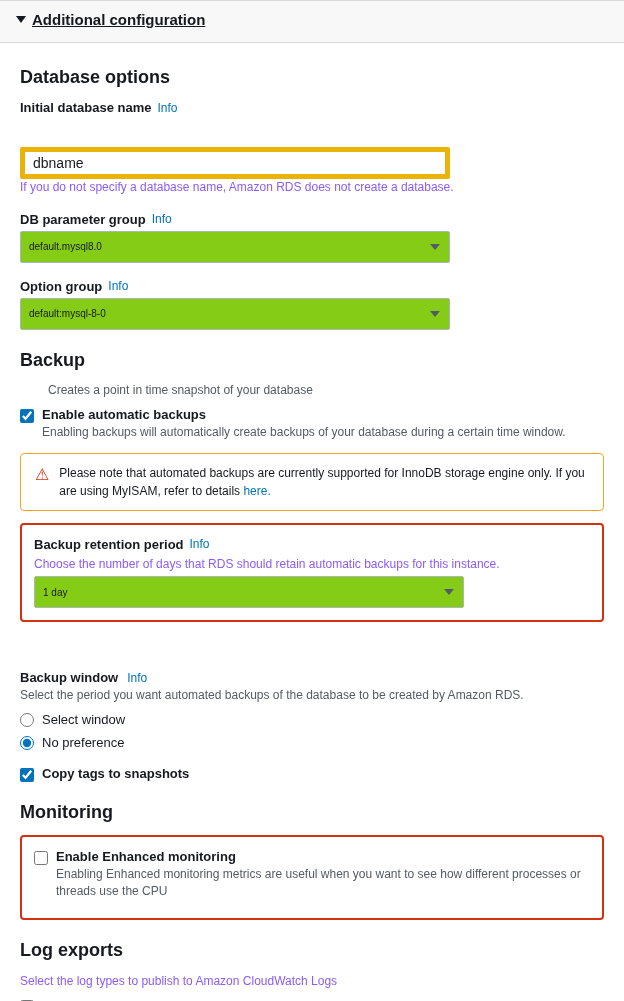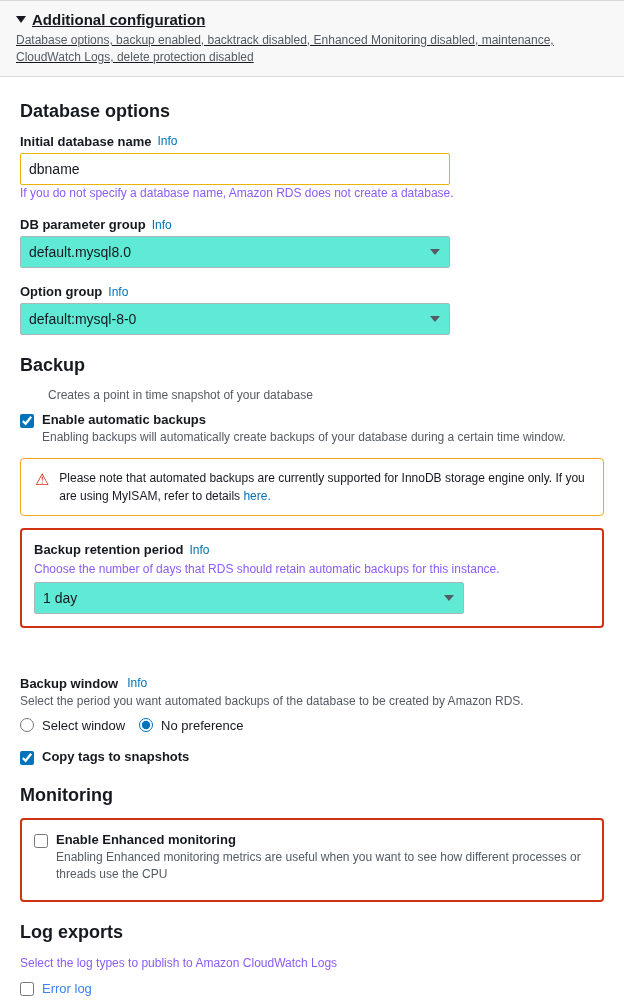--- a/index.html
+++ b/index.html
@@ -82,44 +82,45 @@
       color: #8b5cf6;
       margin-bottom: 4px;
       line-height: 1.4;
     }
 
     
     .text-input {
       width: 100%;
       max-width: 430px;
       height: 32px;
-      border: 1px solid #eab308;
+      border: 5px solid #eab308;
       border-radius: 2px;
       padding: 0 8px;
       font-size: 14px;
       color: #16191f;
       background: #fff;
       outline: none;
+      margin-top: 28px;
     }
 
     
     .select-wrapper {
       position: relative;
       width: 100%;
       max-width: 430px;
     }
     .select-field {
       width: 100%;
       height: 32px;
       border: 1px solid #aab7b8;
       border-radius: 2px;
       padding: 0 30px 0 8px;
-      font-size: 14px;
-      color: #16191f;
-      background: #5eead4;
+      font-size: 10px;
+      color: #16191f;
+      background: #84cc16;
       appearance: none;
       -webkit-appearance: none;
       cursor: pointer;
       outline: none;
     }
     .select-arrow {
       position: absolute;
       right: 10px;
       top: 50%;
       transform: translateY(-50%);
@@ -201,21 +202,22 @@
     .red-border-box {
       border: 2px solid #d13212;
       border-radius: 4px;
       padding: 12px;
       margin: 12px 0;
     }
 
     
     .radio-group {
       display: flex;
-      gap: 14px;
+      flex-direction: column;
+      gap: 8px;
       margin-top: 4px;
     }
     .radio-row {
       display: flex;
       align-items: center;
       gap: 8px;
     }
     .radio-input {
       width: 14px;
       height: 14px;
@@ -270,21 +272,20 @@
 </head>
 <body>
 
 <div class="page-container">
 
   <div class="additional-config-header">
     <div class="additional-config-title">
       <span class="triangle-icon"></span>
       <span>Additional configuration</span>
     </div>
-    <div class="additional-config-subtitle">Database options, backup enabled, backtrack disabled, Enhanced Monitoring disabled, maintenance, CloudWatch Logs, delete protection disabled</div>
   </div>
 
   <div class="main-content">
 
     <div class="section-heading">Database options</div>
 
     <div class="field-group">
       <div class="field-label">
         <span>Initial database name</span>
         <a class="info-link">Info</a>

